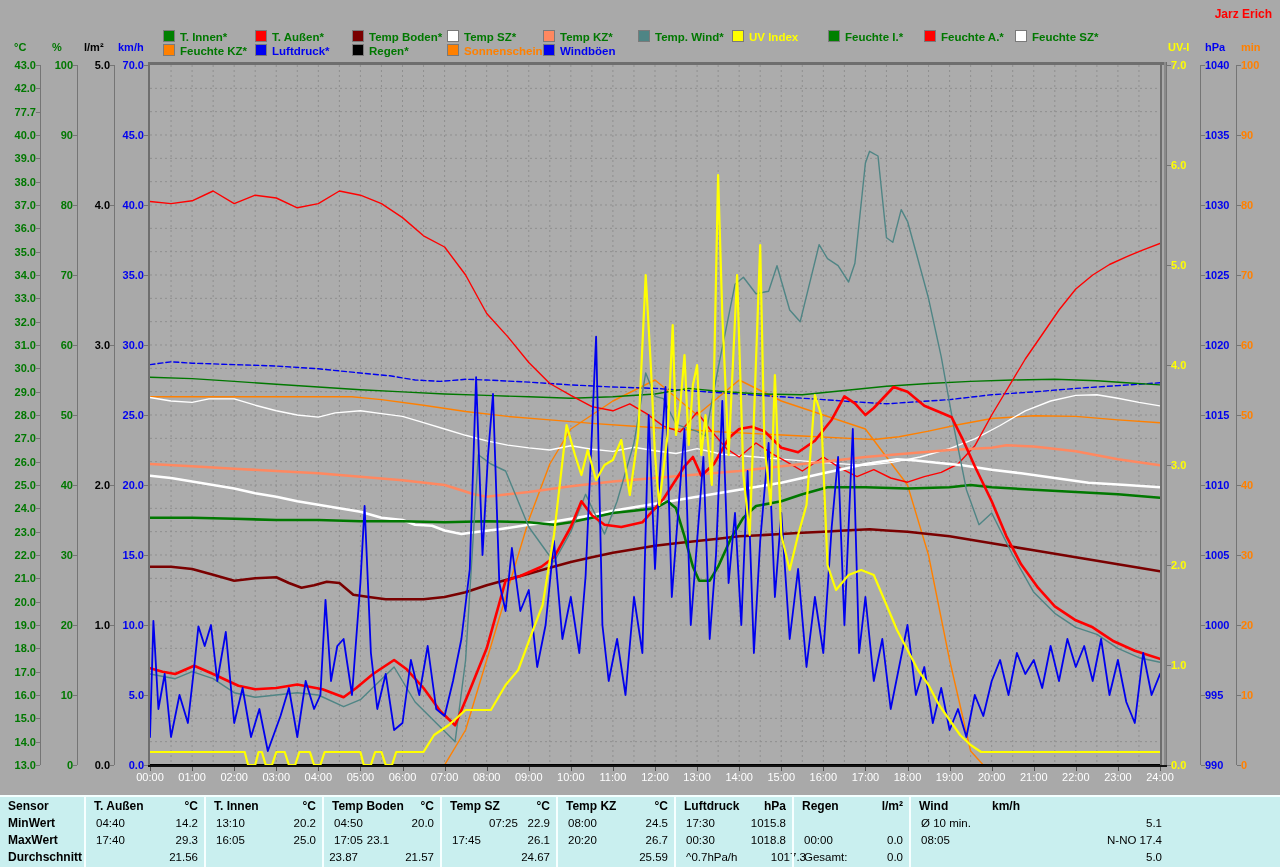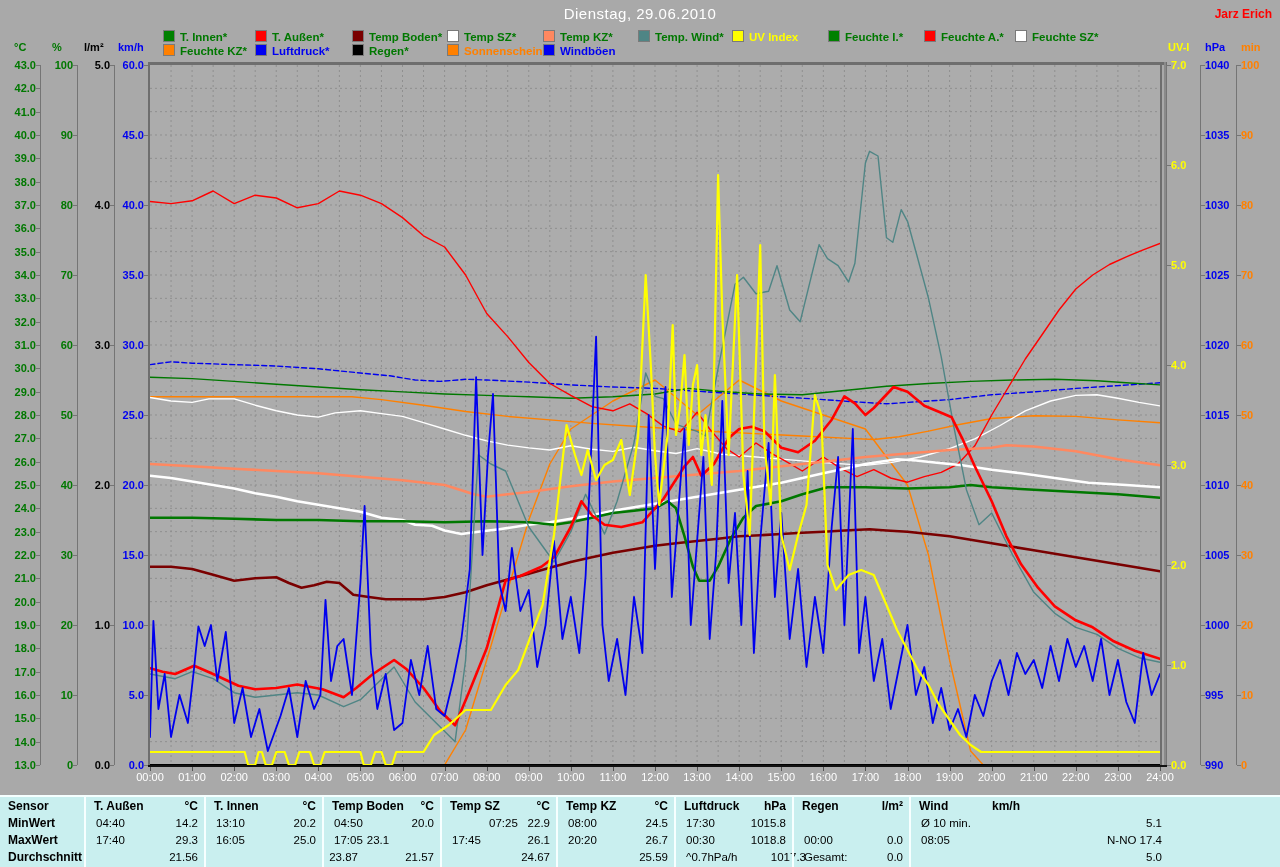--- a/index.html
+++ b/index.html
@@ -25,21 +25,20 @@
   .wtable{position:absolute;left:0;top:795px;width:1280px;height:72px;background:#C9EFEF;
           border-top:2px solid #F5FFFF;}
   .wcell{position:absolute;font-size:11.5px;color:#000;white-space:nowrap;line-height:13px;}
   .wbold{font-weight:bold;font-size:12px;}
   .wsep{position:absolute;top:0;width:2px;height:72px;background:#F7FFFF;}
 </style>
 </head>
 <body>
 
 <div class="app">
-  <div class="title">Dienstag, 29.06.2010</div>
   <div class="user">Jarz Erich</div>
 
   <div id="legend">
       <div class="legend-item" style="left: 163px; top: 30px; color: rgb(0, 120, 0);"><span class="sw" style="background: rgb(0, 128, 0);"></span><span>T. Innen*</span></div>
       <div class="legend-item" style="left: 255px; top: 30px; color: rgb(0, 120, 0);"><span class="sw" style="background: rgb(255, 0, 0);"></span><span>T. Außen*</span></div>
       <div class="legend-item" style="left: 352px; top: 30px; color: rgb(0, 120, 0);"><span class="sw" style="background: rgb(122, 0, 0);"></span><span>Temp Boden*</span></div>
       <div class="legend-item" style="left: 447px; top: 30px; color: rgb(0, 120, 0);"><span class="sw" style="background: rgb(255, 255, 255);"></span><span>Temp SZ*</span></div>
       <div class="legend-item" style="left: 543px; top: 30px; color: rgb(0, 120, 0);"><span class="sw" style="background: rgb(255, 136, 96);"></span><span>Temp KZ*</span></div>
       <div class="legend-item" style="left: 638px; top: 30px; color: rgb(0, 120, 0);"><span class="sw" style="background: rgb(79, 133, 133);"></span><span>Temp. Wind*</span></div>
       <div class="legend-item" style="left: 732px; top: 30px; color: rgb(255, 255, 0);"><span class="sw" style="background: rgb(255, 255, 0);"></span><span>UV Index</span></div>
@@ -53,21 +52,21 @@
       <div class="legend-item" style="left: 543px; top: 44px; color: rgb(0, 0, 240);"><span class="sw" style="background: rgb(0, 0, 240);"></span><span>Windböen</span></div>
     </div>
   <div id="axes">
       <div class="hdr" style="left: 14px; top: 41px; color: rgb(0, 120, 0);">°C</div>
       <div class="axline" style="left: 40px; top: 65px; height: 700px;"></div>
       <div class="tickmark" style="top: 65px; left: 36px; width: 4px;"></div>
       <div class="ticklab" style="top: 60px; color: rgb(0, 120, 0); right: 1244px;">43.0</div>
       <div class="tickmark" style="top: 88px; left: 36px; width: 4px;"></div>
       <div class="ticklab" style="top: 83px; color: rgb(0, 120, 0); right: 1244px;">42.0</div>
       <div class="tickmark" style="top: 112px; left: 36px; width: 4px;"></div>
-      <div class="ticklab" style="top: 107px; color: rgb(0, 120, 0); right: 1244px;">41.0</div>
+      <div class="ticklab" style="top: 107px; color: rgb(0, 120, 0); right: 1244px;">77.7</div>
       <div class="tickmark" style="top: 135px; left: 36px; width: 4px;"></div>
       <div class="ticklab" style="top: 130px; color: rgb(0, 120, 0); right: 1244px;">40.0</div>
       <div class="tickmark" style="top: 158px; left: 36px; width: 4px;"></div>
       <div class="ticklab" style="top: 153px; color: rgb(0, 120, 0); right: 1244px;">39.0</div>
       <div class="tickmark" style="top: 182px; left: 36px; width: 4px;"></div>
       <div class="ticklab" style="top: 177px; color: rgb(0, 120, 0); right: 1244px;">38.0</div>
       <div class="tickmark" style="top: 205px; left: 36px; width: 4px;"></div>
       <div class="ticklab" style="top: 200px; color: rgb(0, 120, 0); right: 1244px;">37.0</div>
       <div class="tickmark" style="top: 228px; left: 36px; width: 4px;"></div>
       <div class="ticklab" style="top: 223px; color: rgb(0, 120, 0); right: 1244px;">36.0</div>
@@ -151,21 +150,21 @@
       <div class="ticklab" style="top: 340px; color: rgb(0, 0, 0); right: 1170px;">3.0</div>
       <div class="tickmark" style="top: 485px; left: 110px; width: 4px;"></div>
       <div class="ticklab" style="top: 480px; color: rgb(0, 0, 0); right: 1170px;">2.0</div>
       <div class="tickmark" style="top: 625px; left: 110px; width: 4px;"></div>
       <div class="ticklab" style="top: 620px; color: rgb(0, 0, 0); right: 1170px;">1.0</div>
       <div class="tickmark" style="top: 765px; left: 110px; width: 4px;"></div>
       <div class="ticklab" style="top: 760px; color: rgb(0, 0, 0); right: 1170px;">0.0</div>
       <div class="hdr" style="left: 118px; top: 41px; color: rgb(0, 0, 240);">km/h</div>
       <div class="axline" style="left: 148px; top: 65px; height: 700px;"></div>
       <div class="tickmark" style="top: 65px; left: 144px; width: 4px;"></div>
-      <div class="ticklab" style="top: 60px; color: rgb(0, 0, 240); right: 1136px;">60.0</div>
+      <div class="ticklab" style="top: 60px; color: rgb(0, 0, 240); right: 1136px;">70.0</div>
       <div class="tickmark" style="top: 135px; left: 144px; width: 4px;"></div>
       <div class="ticklab" style="top: 130px; color: rgb(0, 0, 240); right: 1136px;">45.0</div>
       <div class="tickmark" style="top: 205px; left: 144px; width: 4px;"></div>
       <div class="ticklab" style="top: 200px; color: rgb(0, 0, 240); right: 1136px;">40.0</div>
       <div class="tickmark" style="top: 275px; left: 144px; width: 4px;"></div>
       <div class="ticklab" style="top: 270px; color: rgb(0, 0, 240); right: 1136px;">35.0</div>
       <div class="tickmark" style="top: 345px; left: 144px; width: 4px;"></div>
       <div class="ticklab" style="top: 340px; color: rgb(0, 0, 240); right: 1136px;">30.0</div>
       <div class="tickmark" style="top: 415px; left: 144px; width: 4px;"></div>
       <div class="ticklab" style="top: 410px; color: rgb(0, 0, 240); right: 1136px;">25.0</div>

